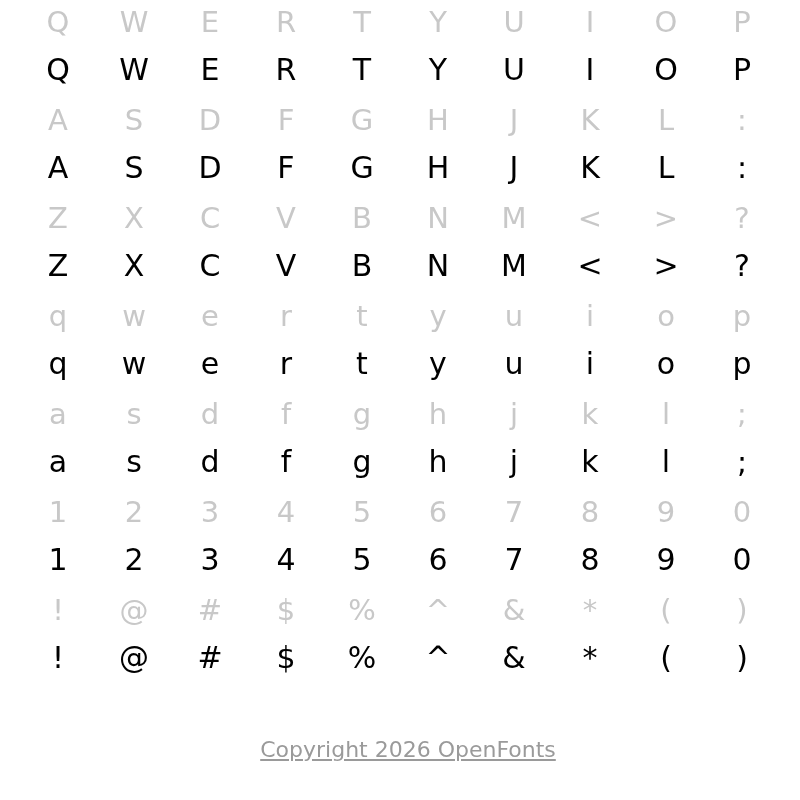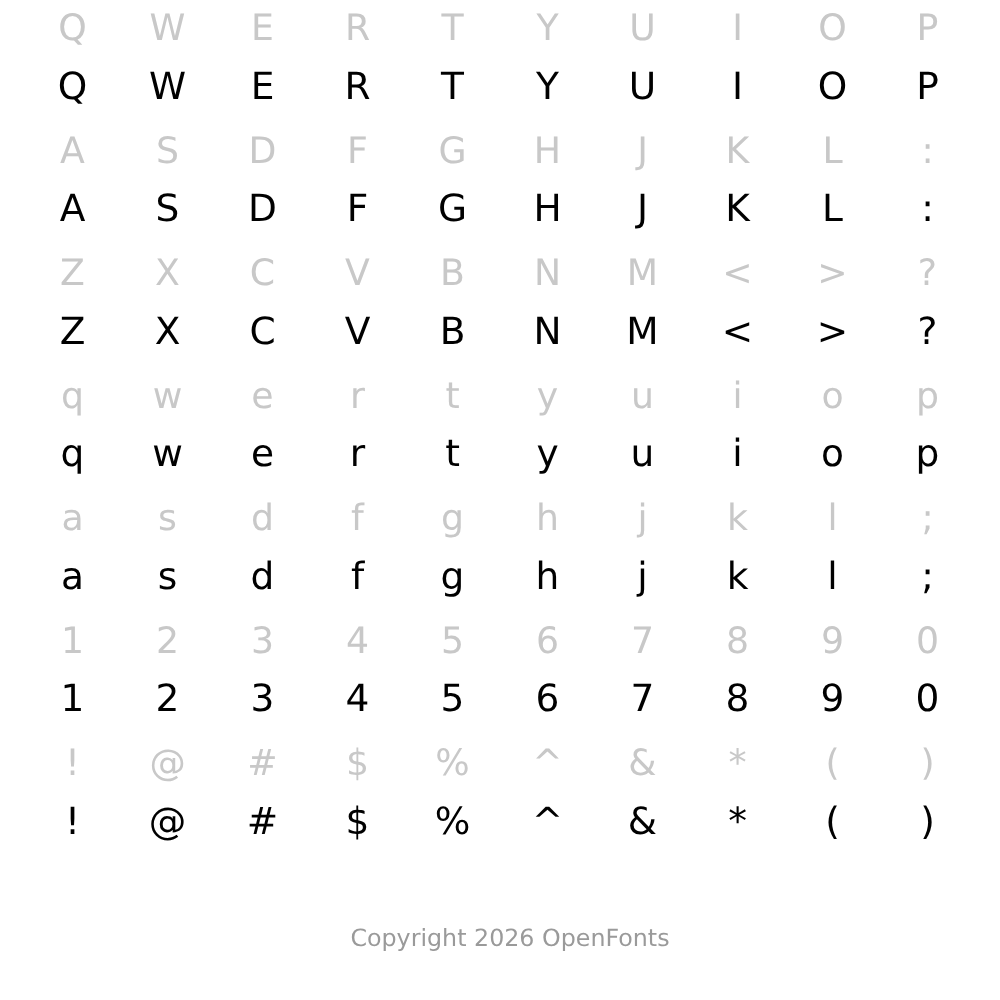--- a/index.html
+++ b/index.html
@@ -52,22 +52,23 @@
     align-items: center;
     justify-content: center;
   }
   .footer {
     position: absolute;
     left: 16px;
     right: 0;
     bottom: 38px;
     text-align: center;
     color: #9a9a9a;
-    font-size: 19px;
+    font-size: 22px;
     font-family: "DejaVu Sans", sans-serif;
+    text-decoration: underline;
   }
 </style>
 </head>
 <body>
 
 <div class="specimen">
 
   <div class="row-pair">
     <div class="char-row ghost-row">
       <span class="cell">Q</span>

